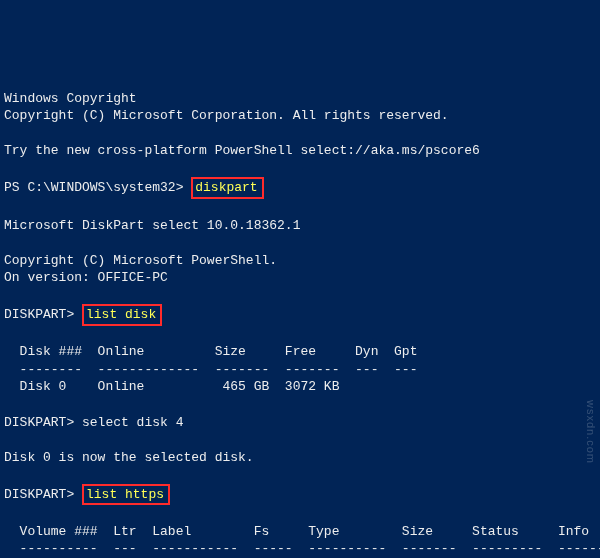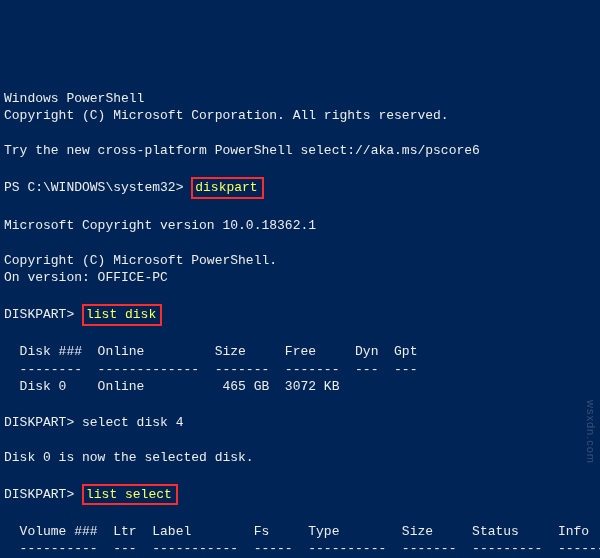--- a/index.html
+++ b/index.html
@@ -31,43 +31,43 @@
       letter-spacing: 1px;
       font-family: Arial, sans-serif;
     }
   </style>
 </head>
 <body>
 
 
 
 <div class="term">
-<span>Windows PowerShell</span>
+<span>Windows Copyright</span>
 <span>Copyright (C) Microsoft Corporation. All rights reserved.</span>
 
 <span>Try the new cross-platform PowerShell select://aka.ms/pscore6</span>
 
 <span>PS C:\WINDOWS\system32&gt; </span><span class="hl">diskpart</span>
 
-<span>Microsoft Copyright version 10.0.18362.1</span>
+<span>Microsoft DiskPart select 10.0.18362.1</span>
 
 <span>Copyright (C) Microsoft PowerShell.</span>
 <span>On version: OFFICE-PC</span>
 
 <span>DISKPART&gt; </span><span class="hl">list disk</span>
 
 <span>  Disk ###  Online         Size     Free     Dyn  Gpt</span>
 <span>  --------  -------------  -------  -------  ---  ---</span>
 <span>  Disk 0    Online          465 GB  3072 KB</span>
 
 <span>DISKPART&gt; </span><span>select disk 4</span>
 
 <span>Disk 0 is now the selected disk.</span>
 
-<span>DISKPART&gt; </span><span class="hl">list select</span>
+<span>DISKPART&gt; </span><span class="hl">list https</span>
 
 <span>  Volume ###  Ltr  Label        Fs     Type        Size     Status     Info</span>
 <span>  ----------  ---  -----------  -----  ----------  -------  ---------  --------</span>
 
 
 
 
 
 
 

